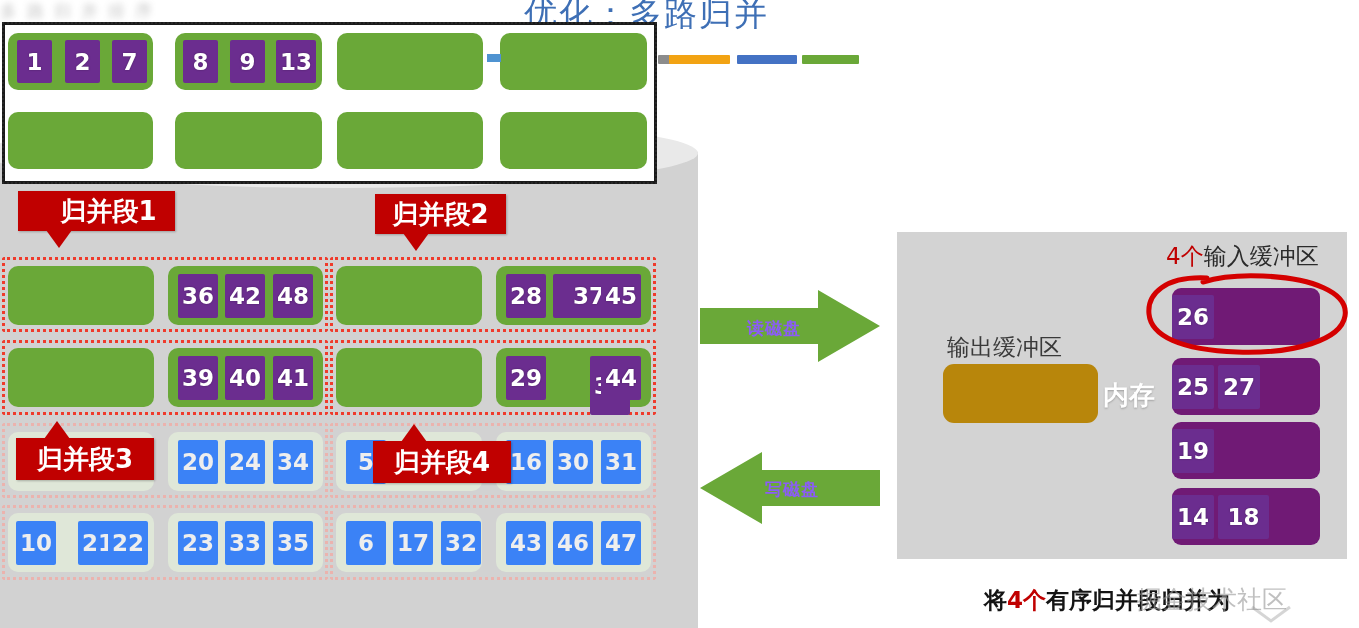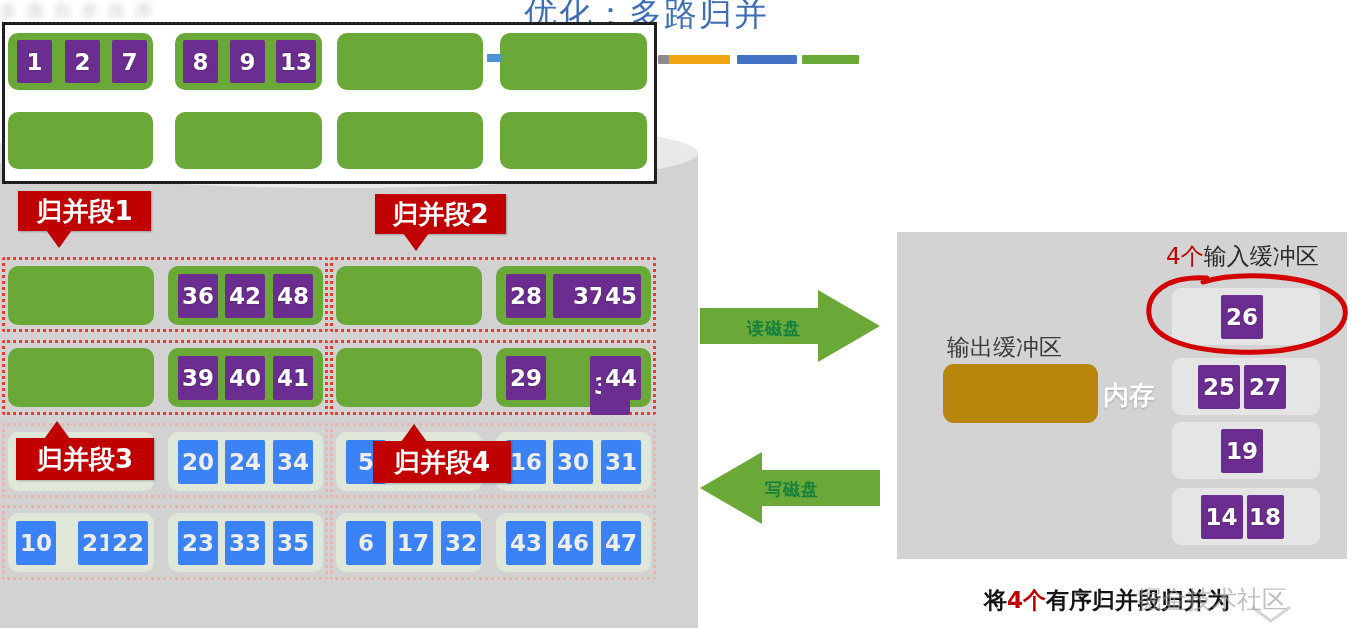--- a/index.html
+++ b/index.html
@@ -52,28 +52,28 @@
   
   .dframe{position:absolute;border:3px dotted #ef3b2c;box-sizing:border-box;border-radius:3px;}
   .dframe.faded{border-color:#f4a9a2;opacity:.75;}
 
   
   .gblock.faded{background:#dfe7d8;}
   .nbox.faded{background:#3b82f6;color:#eeeeee;text-shadow:none;}
 
   
   .arrow-r,.arrow-l{position:absolute;}
-  .arrow-label{position:absolute;color:#15803d;font-weight:bold;font-size:17px;
+  .arrow-label{position:absolute;color:#8b5cf6;font-weight:bold;font-size:17px;
     letter-spacing:1px;white-space:nowrap;
     font-family:Liberation Serif, serif;}
 
   
   .mpanel{position:absolute;left:897px;top:232px;width:450px;height:327px;background:#d3d3d3;}
-  .buf{position:absolute;background:#e5e5e5;border-radius:9px;
-    display:flex;align-items:center;justify-content:center;}
+  .buf{position:absolute;background:#701a75;border-radius:9px;
+    display:flex;align-items:center;justify-content:flex-start;}
   .buf .nbox{position:static;margin-right:8px;}
   .outbuf{position:absolute;left:943px;top:364px;width:155px;height:59px;
     background:#b8860b;border-radius:11px;}
   .lbl-out{position:absolute;left:947px;top:332px;font-size:23px;color:#3a3a3a;
     white-space:nowrap;font-family:"DejaVu Sans",sans-serif;}
   .lbl-mem{position:absolute;left:1103px;top:378px;font-size:26px;color:#ffffff;
     font-weight:bold;white-space:nowrap;text-shadow:0 1px 2px rgba(0,0,0,.25);
     font-family:"DejaVu Sans",sans-serif;}
   .lbl-inbuf{position:absolute;left:1166px;top:241px;font-size:23px;color:#2b2b2b;
     white-space:nowrap;font-family:"DejaVu Sans",sans-serif;}
@@ -195,21 +195,21 @@
     <div class="nbox faded" style="left:10px;top:8px;width:40px;height:44px;">6</div>
     <div class="nbox faded" style="left:57px;top:8px;width:40px;height:44px;">17</div>
     <div class="nbox faded" style="left:105px;top:8px;width:40px;height:44px;">32</div>
   </div>
   <div class="gblock faded" style="left:496px;top:513px;width:155px;height:59px;">
     <div class="nbox faded" style="left:10px;top:8px;width:40px;height:44px;">43</div>
     <div class="nbox faded" style="left:57px;top:8px;width:40px;height:44px;">46</div>
     <div class="nbox faded" style="left:105px;top:8px;width:40px;height:44px;">47</div>
   </div>
 
-  <div class="callout" style="left:18px;top:191px;width:133px;height:40px;">
+  <div class="callout" style="left:18px;top:191px;width:133px;height:40px;padding-left:24px;">
     <span>归并段1</span>
     <span class="tail"></span>
   </div>
   <div class="callout" style="left:375px;top:194px;width:131px;height:40px;">
     <span>归并段2</span>
     <span class="tail"></span>
   </div>
   <div class="callout" style="left:16px;top:438px;width:138px;height:42px;">
     <span>归并段3</span>
     <span class="tail" style="bottom:auto;top:-17px;border-top:none;border-bottom:18px solid #c00000;"></span>
@@ -244,21 +244,21 @@
   </div>
   <div class="buf" style="left:1172px;top:358px;width:148px;height:57px;">
     <div class="nbox" style="width:42px;height:44px;margin-right:4px;">25</div>
     <div class="nbox" style="width:42px;height:44px;">27</div>
   </div>
   <div class="buf" style="left:1172px;top:422px;width:148px;height:57px;">
     <div class="nbox" style="width:42px;height:44px;">19</div>
   </div>
   <div class="buf" style="left:1172px;top:488px;width:148px;height:57px;">
     <div class="nbox" style="width:42px;height:44px;margin-right:4px;">14</div>
-    <div class="nbox" style="width:37px;height:44px;">18</div>
+    <div class="nbox" style="width:51px;height:44px;">18</div>
   </div>
 
   <svg class="scribble" viewBox="0 0 205 88">
     <path d="M62 8 C20 6 2 24 4 44 C6 66 36 80 92 82 C150 84 196 70 200 46 C204 22 166 8 118 6 C96 5 74 7 58 12" fill="none" stroke="#d40000" stroke-width="5" stroke-linecap="round"></path>
   </svg>
 
   <div class="caption">
     <span>将</span><span class="red">4个</span><span>有序归并段归并为</span>
   </div>
   <div class="watermark">掘金技术社区</div>

